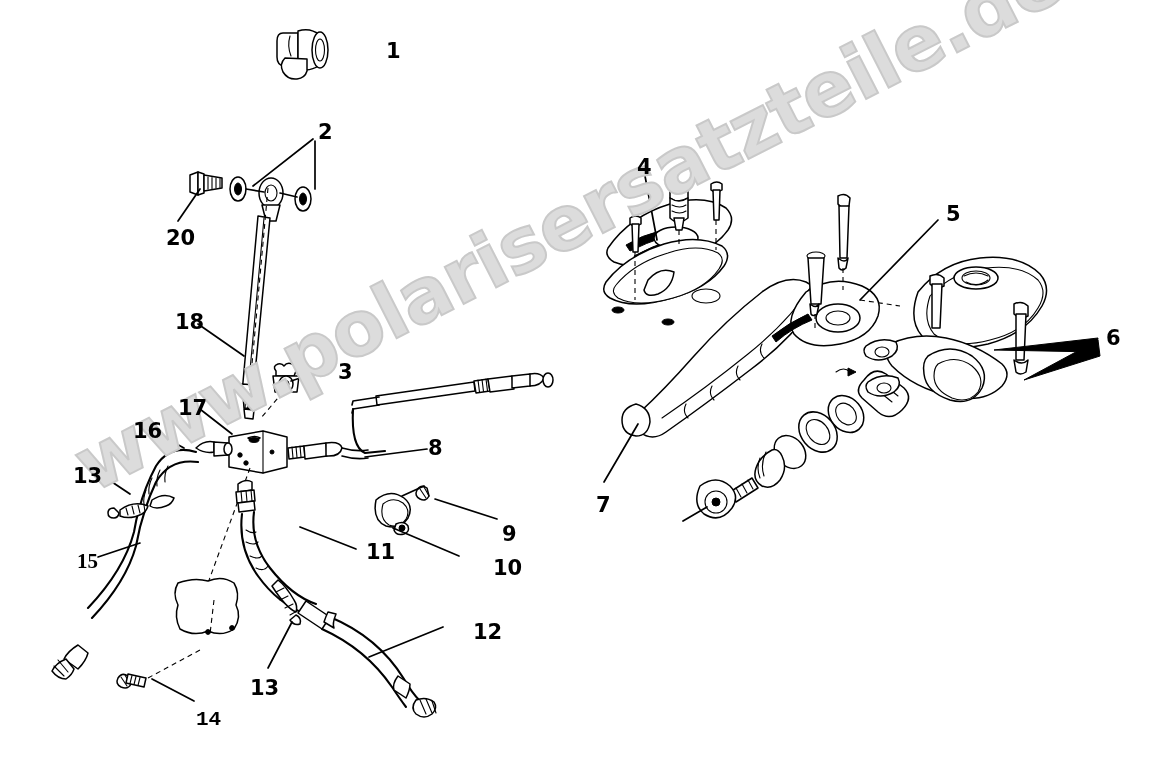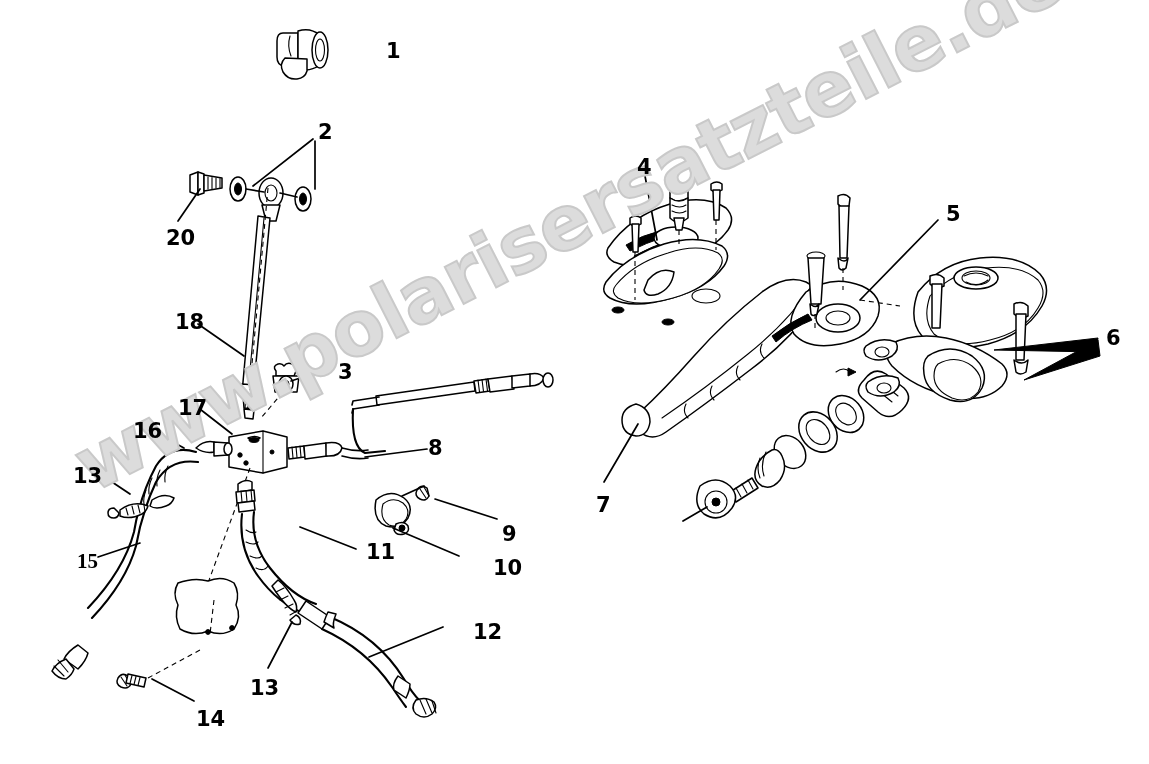--- a/index.html
+++ b/index.html
@@ -379,21 +379,21 @@
     <span class="callout" style="left:946px; top:204px;">5</span>
     <span class="callout" style="left:1106px; top:328px;">6</span>
     <span class="callout" style="left:596px; top:495px;">7</span>
     <span class="callout" style="left:428px; top:438px;">8</span>
     <span class="callout" style="left:502px; top:524px;">9</span>
     <span class="callout" style="left:493px; top:558px;">10</span>
     <span class="callout" style="left:337px; top:542px;margin-left:29px;">11</span>
     <span class="callout" style="left:452px; top:622px;margin-left:21px;">12</span>
     <span class="callout" style="left:73px;  top:466px;">13</span>
     <span class="callout" style="left:250px; top:678px;">13</span>
-    <span class="callout" style="left:196px; top:709px;">14</span>
+    <span class="callout" style="left:196px; top:709px;font-family:Liberation Mono, monospace;">14</span>
     <span class="callout" style="left:77px;  top:551px;font-family:Liberation Serif, serif;">15</span>
     <span class="callout" style="left:133px; top:421px;">16</span>
     <span class="callout" style="left:178px; top:398px;">17</span>
     <span class="callout" style="left:175px; top:312px;">18</span>
     <span class="callout" style="left:166px; top:228px;">20</span>
   </div>
 
 </div>
 
 </body></html>

